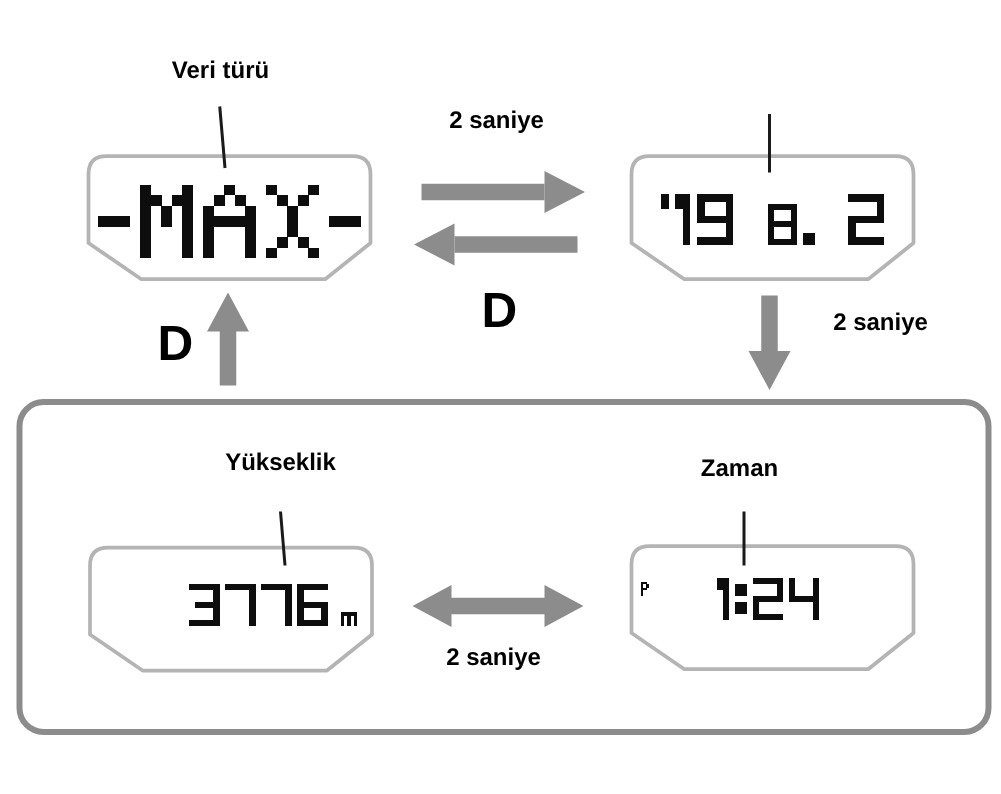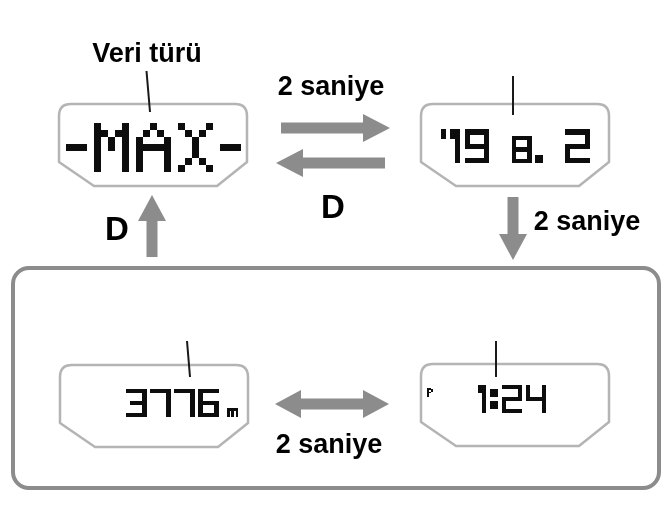--- a/index.html
+++ b/index.html
@@ -14,21 +14,21 @@
     position:relative;
     width:667px;height:529px;
     background:#ffffff;
     overflow:hidden;
     font-family:"Liberation Sans", sans-serif;
   }
   .lbl{
     position:absolute;
     transform:translateX(-50%);
     font-weight:bold;
-    font-size:27px;
+    font-size:16px;
     color:var(--text);
     white-space:nowrap;
     line-height:1;
   }
   .lbl-d{
     position:absolute;
     transform:translateX(-50%);
     font-weight:bold;
     font-size:33px;
     color:var(--text);
@@ -48,20 +48,22 @@
   }
 </style>
 </head>
 <body>
 
 <div id="stage">
 
   <div id="group-box"></div>
 
   <div class="lbl" style="left:147px;top:40px">Veri türü</div>
+  <div class="lbl" style="left:187px;top:301px">Yükseklik</div>
+  <div class="lbl" style="left:493px;top:305px">Zaman</div>
 
   <div class="lbl" style="left:331px;top:73px">2 saniye</div>
   <div class="lbl" style="left:587px;top:208px">2 saniye</div>
   <div class="lbl" style="left:329px;top:431px">2 saniye</div>
 
   <div class="lbl-d" style="left:333px;top:190px">D</div>
   <div class="lbl-d" style="left:117px;top:212px">D</div>
 
   <svg class="lcd" id="lcd-data-type" style="left:57px;top:102px" width="192" height="86" viewBox="0 0 192 86">
     <path d="M14 2 H178 Q190 2 190 14 V60 L160 84 H37 L2 60 V14 Q2 2 14 2 Z" fill="none" stroke="var(--display-border)" stroke-width="2.5" stroke-linejoin="round"></path>

